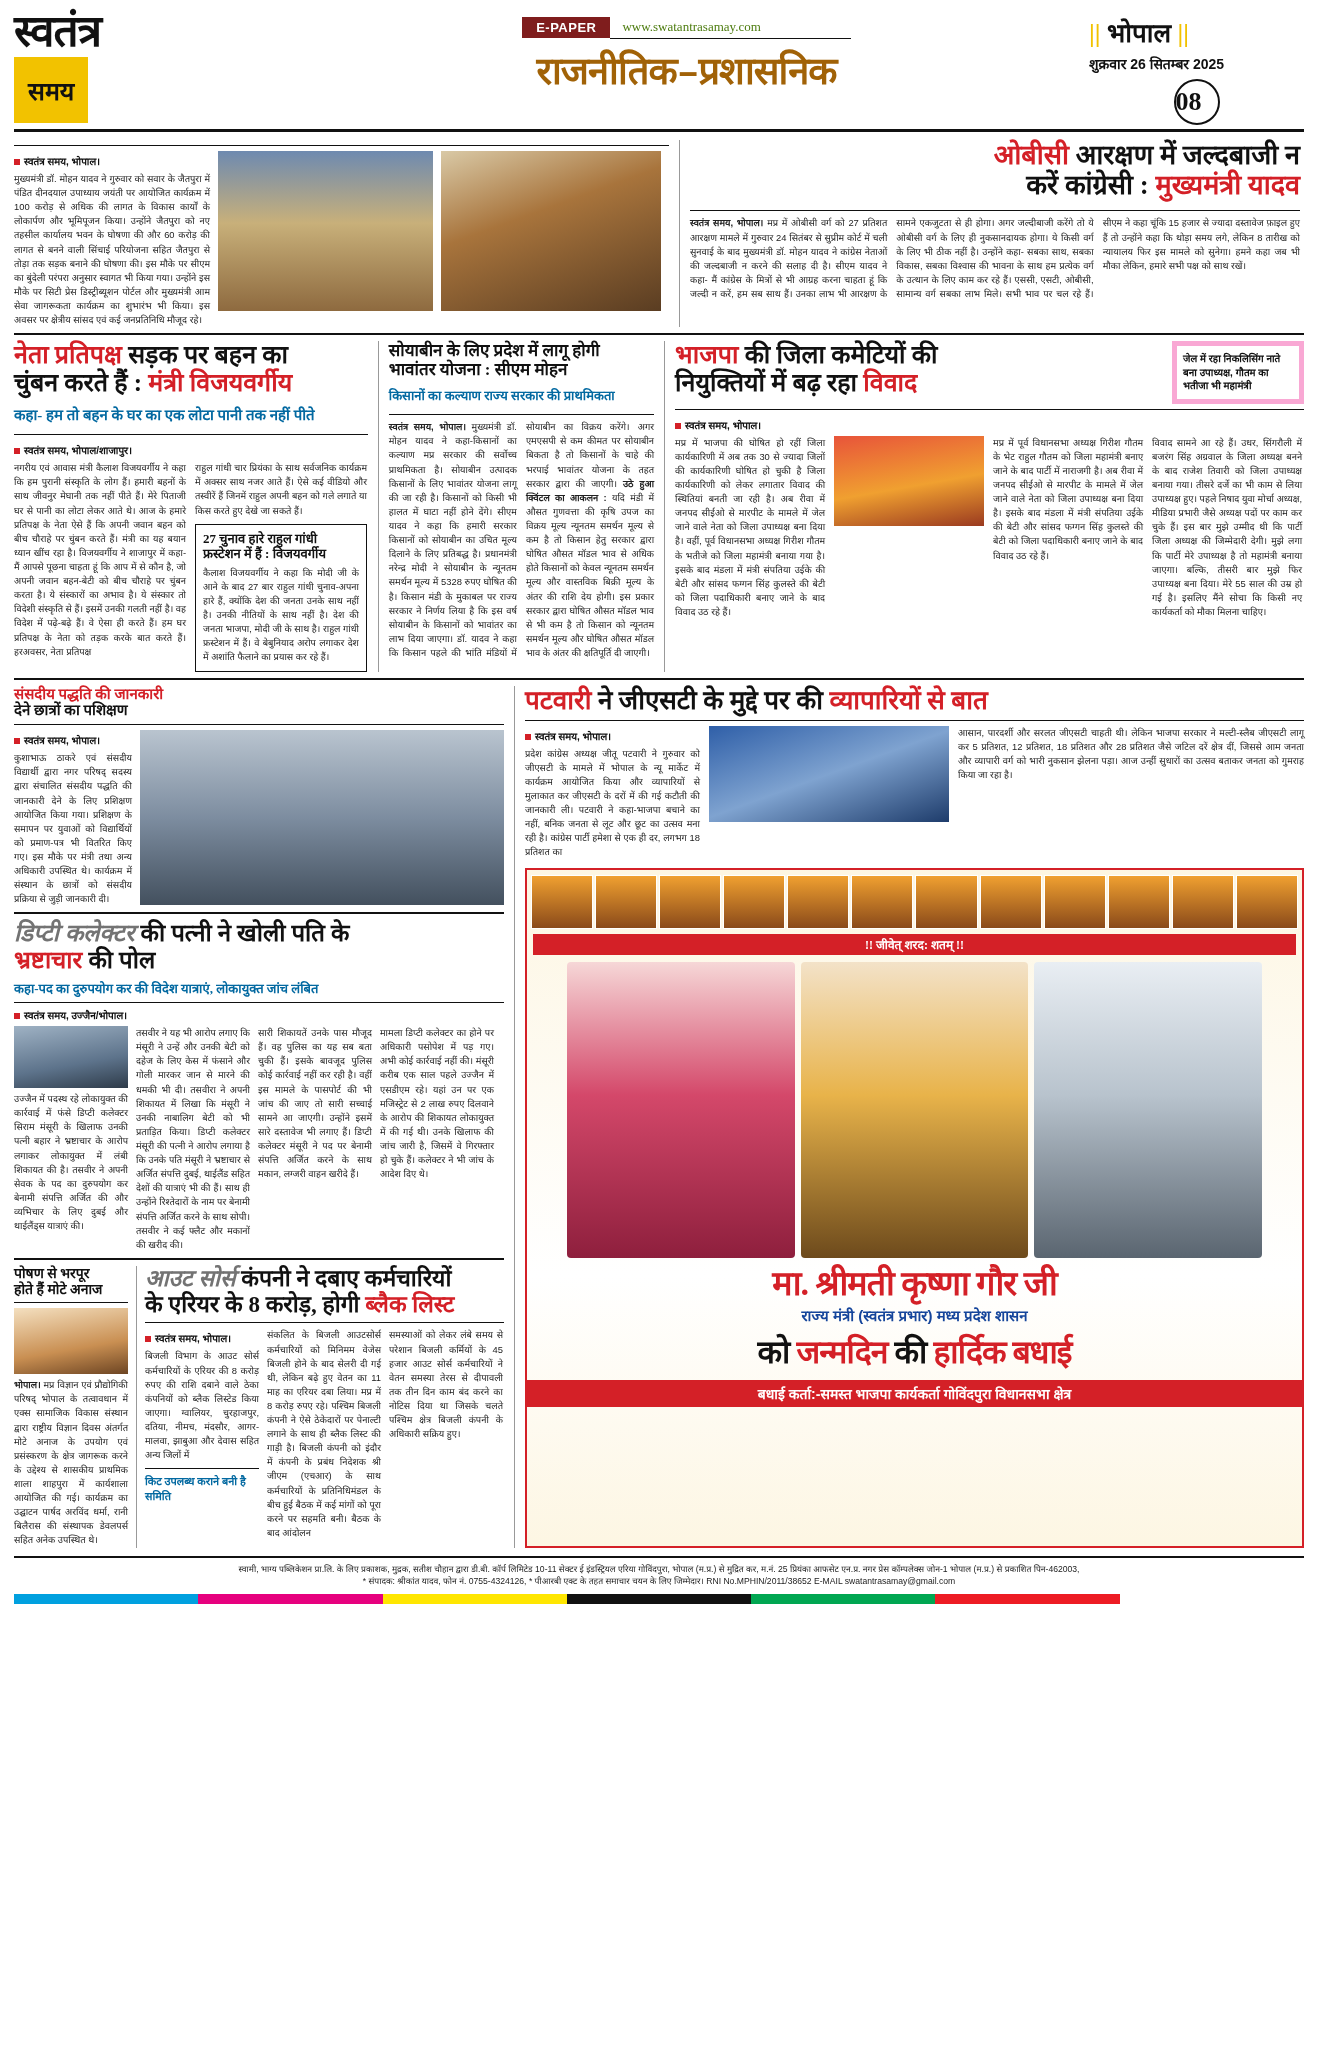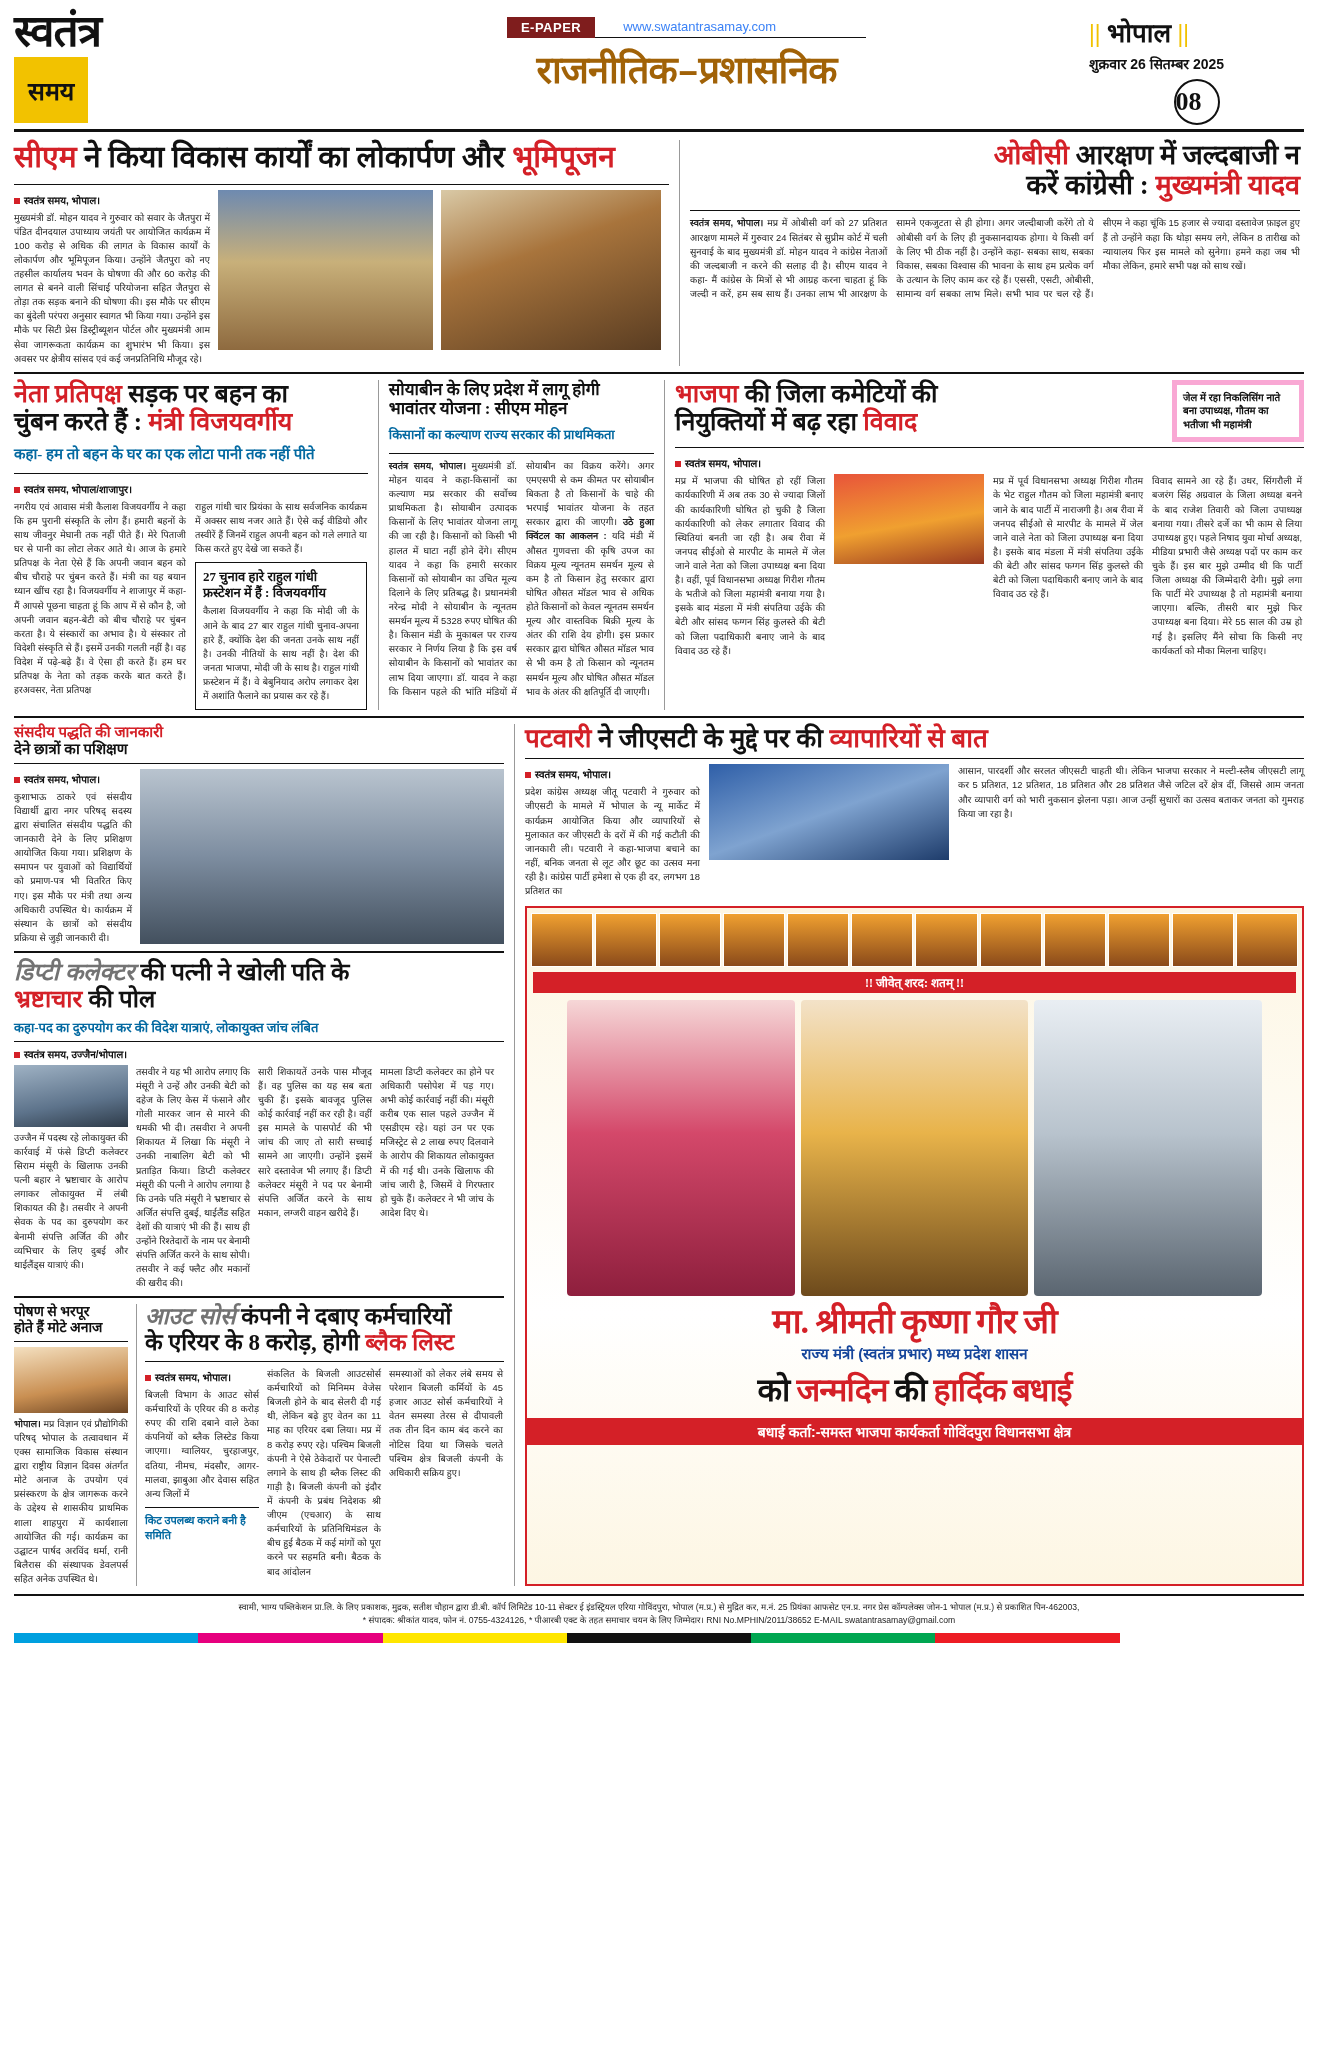--- a/index.html
+++ b/index.html
@@ -20,21 +20,21 @@
     font-family:"Liberation Serif", serif;
     font-size:44px; font-weight:bold; color:#111; line-height:1; letter-spacing:-1px;
   }
   .logo-sub {
     display:inline-block; background:#f2c200; color:#111; font-weight:bold;
     font-size:25px; padding:16px 14px; margin-top:3px; font-family:"Liberation Serif", serif;
   }
   .mid-col { flex:1; text-align:center; padding-top:6px; }
   .epaper-row { display:flex; align-items:center; justify-content:center; gap:0px; }
   .epaper-tag { background:#7f1d1d; color:#fff; font-size:13px; font-weight:bold; padding:3px 14px; letter-spacing:.5px;}
-  .epaper-url { font-size:13px; color:#3b82f6; border-bottom:1px solid #111; padding:3px 90px 3px 28px; }
+  .epaper-url { font-size:13px; color:#4d7c0f; border-bottom:1px solid #111; padding:3px 90px 3px 12px;font-family:Liberation Serif, serif; }
   .section-title {
     color:#a16207; font-family:Liberation Mono, monospace;
     font-size:38px; font-weight:bold; margin-top:4px; letter-spacing:-1px;
   }
   .right-col { width:215px; text-align:left; padding-top:4px; }
   .city { font-size:26px; font-weight:bold; font-family:"Liberation Serif", serif;}
   .city .bars { color:#f2c200; }
   .date { font-size:14px; font-weight:bold; margin-top:4px; }
   .pageno {
     margin:6px auto 0; width:46px; height:46px; border:2px solid #111; border-radius:50%;
@@ -139,25 +139,20 @@
     </div>
     <div class="right-col">
       <div class="city"><span class="bars">||</span> <span>भोपाल</span> <span class="bars">||</span></div>
       <div class="date">शुक्रवार 26 सितम्बर 2025</div>
       <div class="pageno">08</div>
     </div>
   </div>
 
   <div class="row" style="margin-top:8px;">
     <div class="col" style="width:655px;">
-      <h2 class="head" style="font-size:30px;">
-        <span class="red">सीएम</span>
-        <span>ने किया विकास कार्यों का लोकार्पण और</span>
-        <span class="red">भूमिपूजन</span>
-      </h2>
       <div class="thin"></div>
       <div class="row" style="gap:8px;">
         <div style="width:196px;">
           <div class="byline"><span class="sq"></span><span>स्वतंत्र समय, भोपाल।</span></div>
           <div class="body-text">मुख्यमंत्री डॉ. मोहन यादव ने गुरुवार को सवार के जैतपुरा में पंडित दीनदयाल उपाध्याय जयंती पर आयोजित कार्यक्रम में 100 करोड़ से अधिक की लागत के विकास कार्यों के लोकार्पण और भूमिपूजन किया। उन्होंने जैतपुरा को नए तहसील कार्यालय भवन के घोषणा की और 60 करोड़ की लागत से बनने वाली सिंचाई परियोजना सहित जैतपुरा से तोड़ा तक सड़क बनाने की घोषणा की। इस मौके पर सीएम का बुंदेली परंपरा अनुसार स्वागत भी किया गया। उन्होंने इस मौके पर सिटी प्रेस डिस्ट्रीब्यूशन पोर्टल और मुख्यमंत्री आम सेवा जागरूकता कार्यक्रम का शुभारंभ भी किया। इस अवसर पर क्षेत्रीय सांसद एवं कई जनप्रतिनिधि मौजूद रहे।</div>
         </div>
         <div class="photo ph-a" style="width:215px;height:160px;"></div>
         <div class="photo ph-b" style="width:220px;height:160px;"></div>
       </div>
     </div>

